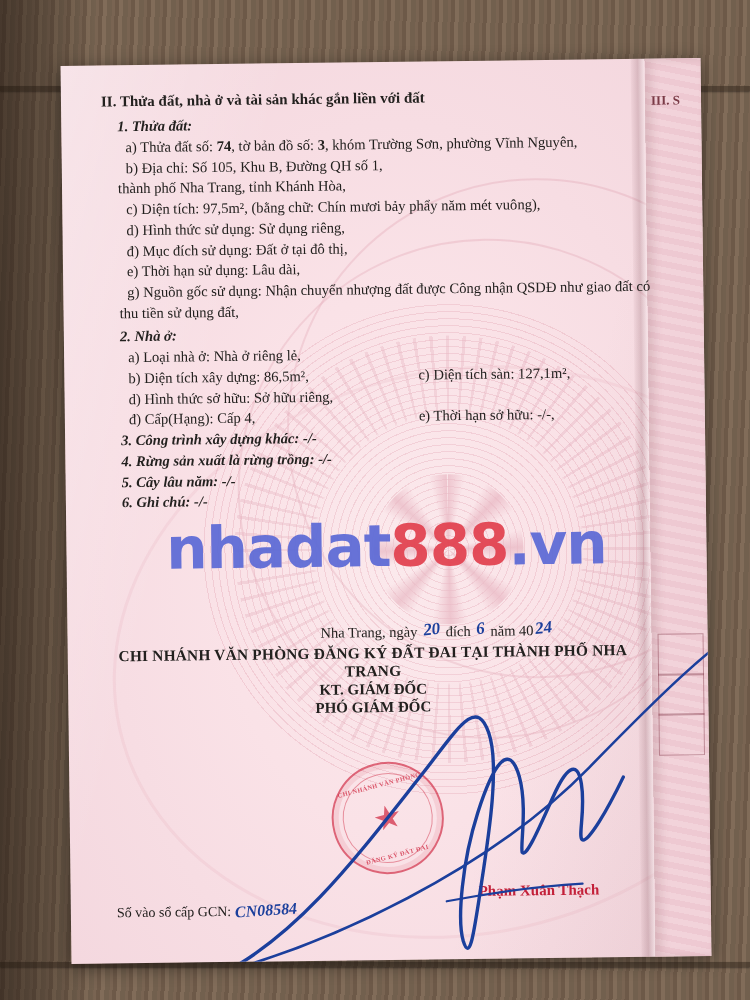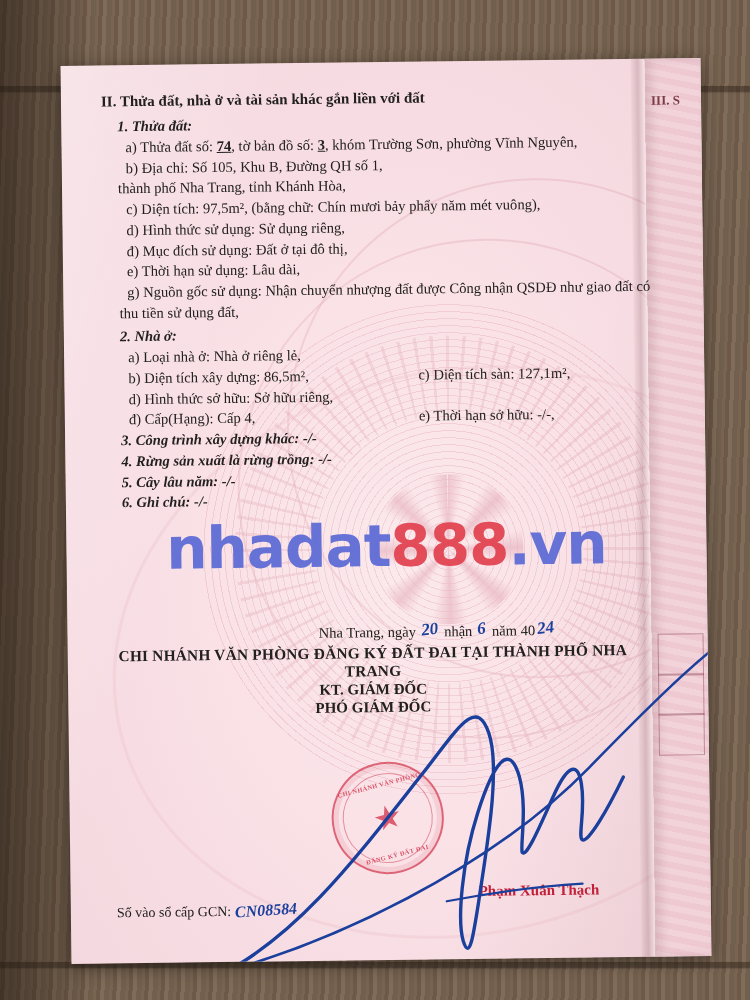--- a/index.html
+++ b/index.html
@@ -185,21 +185,21 @@
   }
   .sub-title {
     font-style: italic;
     font-weight: bold;
   }
   .ind1 { padding-left: 16px; }
   .ind2 { padding-left: 24px; }
   .row-flex { display: flex; }
   .row-flex > .col-l { width: 290px; }
   .row-flex > .col-r { flex: 1; }
-  .b { font-weight: bold; text-decoration: underline; }
+  .b { font-weight: bold; }
 
   
   .sign-area {
     position: absolute;
     left: 40px;
     right: 70px;
     top: 560px;
     text-align: center;
     color: #23211f;
   }
@@ -395,21 +395,21 @@
   </div>
 
   <div class="brand">
     <span class="p1">nhadat</span><span class="p2">888</span><span class="p3">.vn</span>
   </div>
 
   <div class="sign-area">
     <div class="place-date">
       <span>Nha Trang, ngày</span>
       <span class="hw">20</span>
-      <span>nhận</span>
+      <span>đích</span>
       <span class="hw">6</span>
       <span>năm 40</span><span class="hw">24</span>
     </div>
     <div class="office-line">CHI NHÁNH VĂN PHÒNG ĐĂNG KÝ ĐẤT ĐAI TẠI THÀNH PHỐ NHA TRANG</div>
     <div class="kt-line">KT. GIÁM ĐỐC</div>
     <div class="pgd-line">PHÓ GIÁM ĐỐC</div>
 
     <div class="signer-name">Phạm Xuân Thạch</div>
   </div>
 

